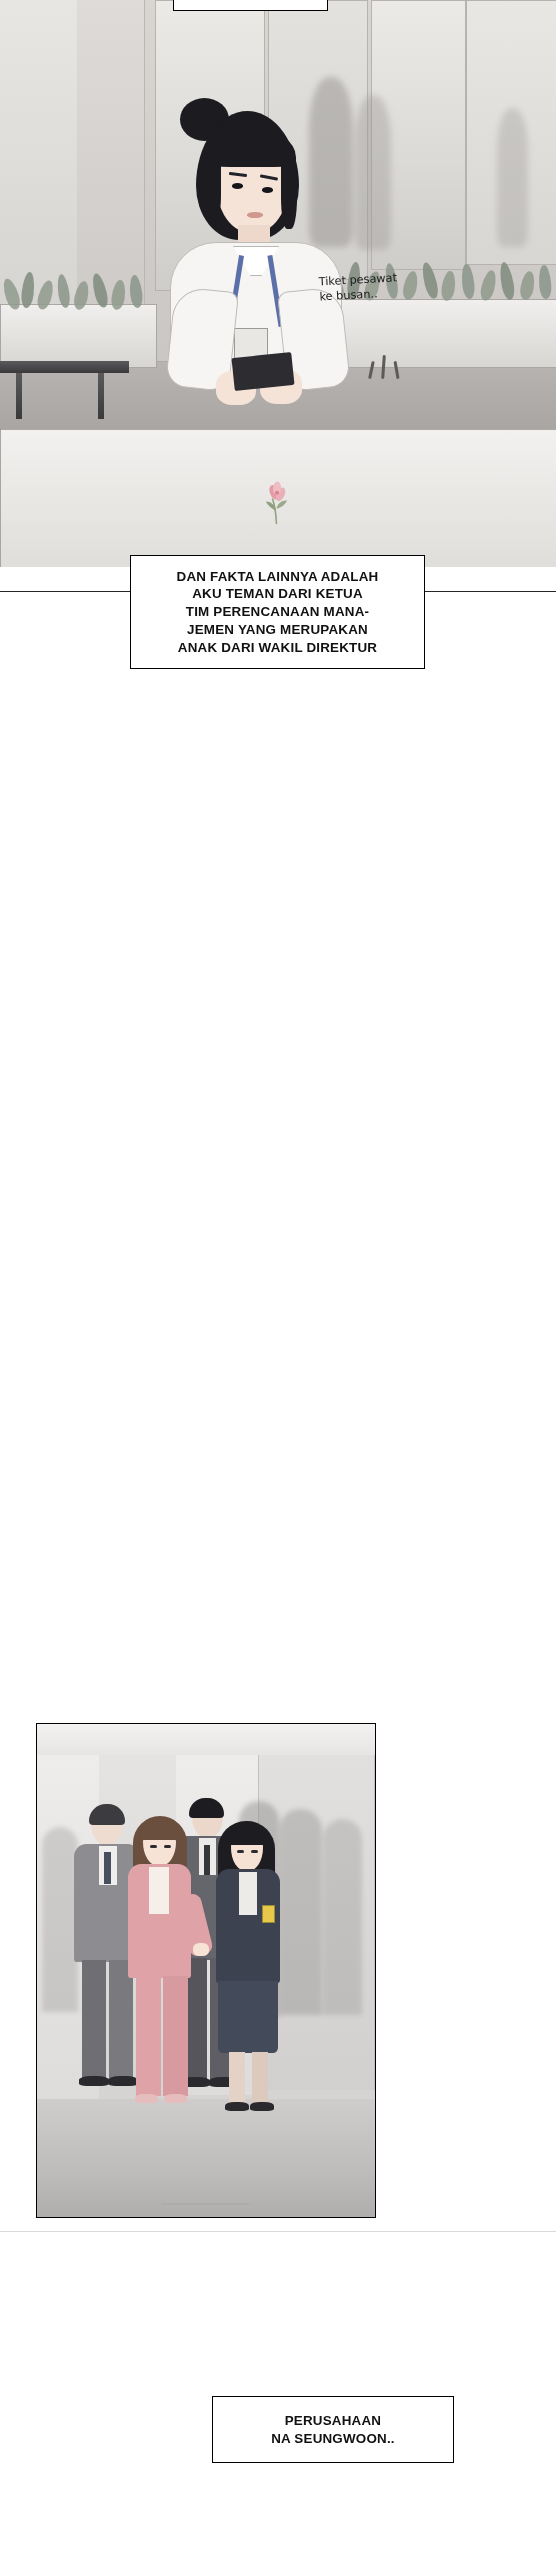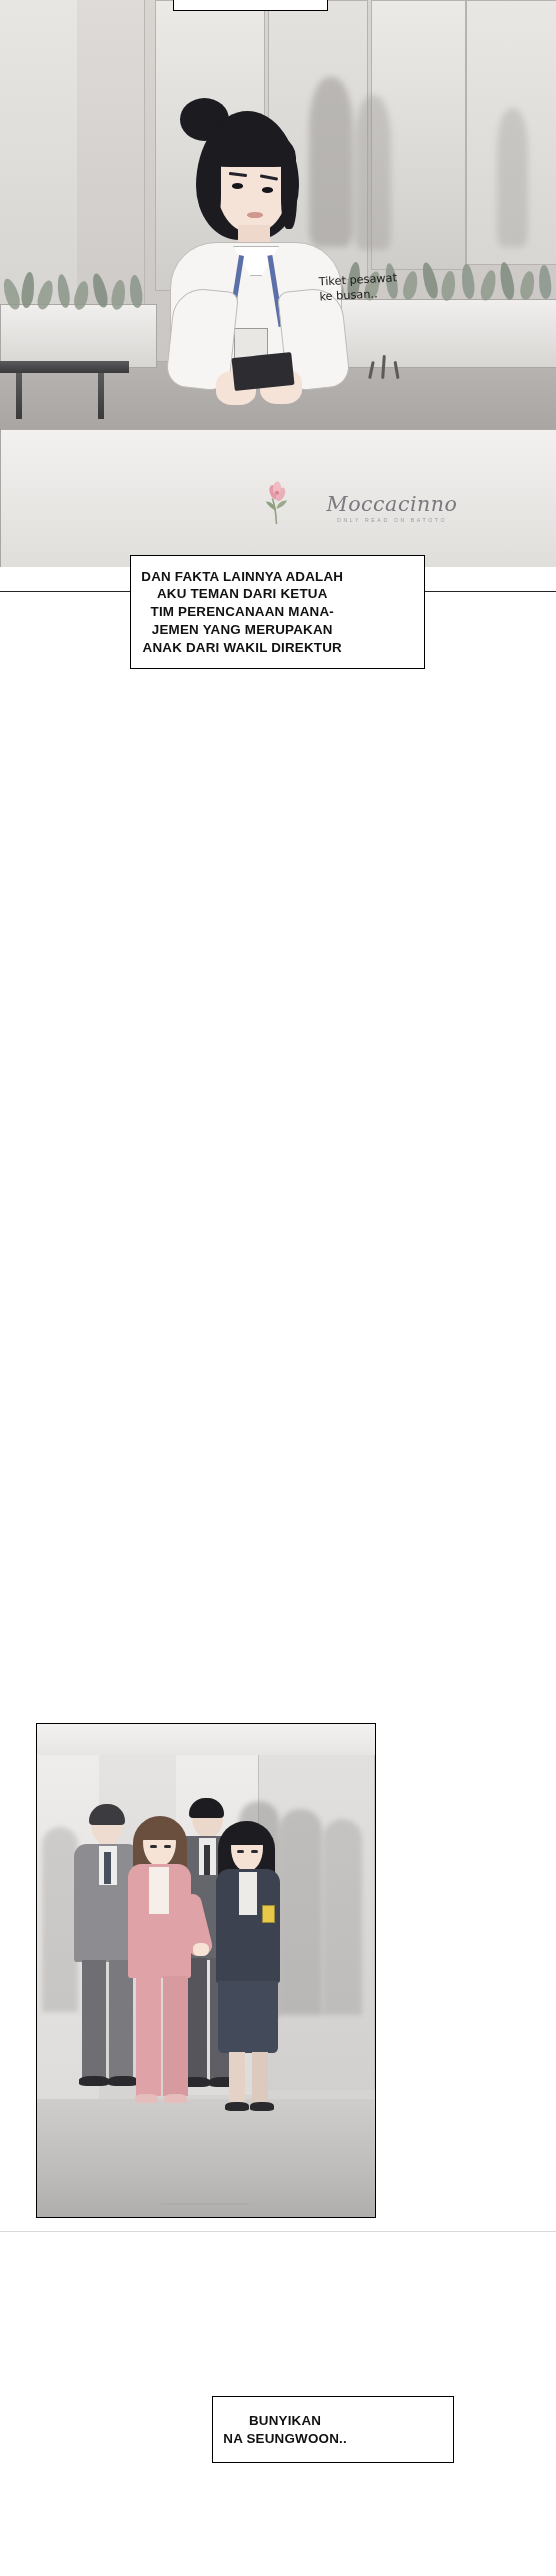--- a/index.html
+++ b/index.html
@@ -25,21 +25,21 @@
   }
 
   
   .bubble {
     position: absolute;
     background: #ffffff;
     border: 1.5px solid #000000;
     box-sizing: border-box;
     display: flex;
     align-items: center;
-    justify-content: flex-start;
+    justify-content: center;
     text-align: center;
     padding: 9.3px 10.3px;
     z-index: 40;
   }
   .bubble .txt {
     font-family: "Liberation Sans", sans-serif;
     font-weight: 700;
     font-size: 13.4px;
     line-height: 1.32;
     letter-spacing: 0.2px;
@@ -307,24 +307,20 @@
     <svg width="31" height="46" viewBox="0 0 60 90">
       <path d="M30 88 C29 66 27 52 22 38" stroke="#8fa07f" stroke-width="3" fill="none"></path>
       <path d="M29 62 C20 58 13 52 9 44 C19 44 27 50 29 62 Z" fill="#8fa07f"></path>
       <path d="M30 58 C40 56 47 50 51 42 C41 41 32 47 30 58 Z" fill="#9aa98a"></path>
       <ellipse cx="26" cy="26" rx="9" ry="15" fill="#e59aa7" transform="rotate(-22 26 26)"></ellipse>
       <ellipse cx="38" cy="30" rx="8" ry="14" fill="#e9b0b8" transform="rotate(25 38 30)"></ellipse>
       <ellipse cx="31" cy="18" rx="8" ry="13" fill="#f0bcc3" transform="rotate(4 31 18)"></ellipse>
       <circle cx="31" cy="27" r="4" fill="#d98392"></circle>
     </svg>
   </div>
-  <div class="watermark" style="left:289px; top:492px; width:206px;">
-    <div class="wm-main">Moccacinno</div>
-    <div class="wm-sub">ONLY READ ON BATOTO</div>
-  </div>
 
   <div class="gap" style="top:567px; height:23px;"></div>
   <div class="thinline" style="top:591px;"></div>
 
   <div class="bubble" id="bubble-fakta" style="left:130px; top:555px; width:295px; height:114px;">
     <span class="txt">DAN FAKTA LAINNYA ADALAH
 AKU TEMAN DARI KETUA
 TIM PERENCANAAN MANA-
 JEMEN YANG MERUPAKAN
 ANAK DARI WAKIL DIREKTUR</span>
@@ -399,18 +395,18 @@
     <div class="p-leg" style="left:215px; top:328px; width:15.5px; height:54px; background:#dccabe;"></div>
     <div class="p-shoe" style="left:188px; top:378px; width:24px; height:9.3px;"></div>
     <div class="p-shoe" style="left:213px; top:378px; width:24px; height:9.3px;"></div>
 
     <div style="position:absolute; left:124px; bottom:12.4px; width:88px; height:1.5px; background:#a7a5a3; opacity:.5;"></div>
   </div>
 
   <div class="thinline" style="top:2231px; opacity:.15;"></div>
 
   <div class="bubble" id="bubble-sedangkan" style="left:212px; top:2396px; width:242px; height:67px;">
-    <span class="txt">BUNYIKAN
+    <span class="txt">PERUSAHAAN
 NA SEUNGWOON..</span>
   </div>
 
 </div>
 
 
 </body></html>

